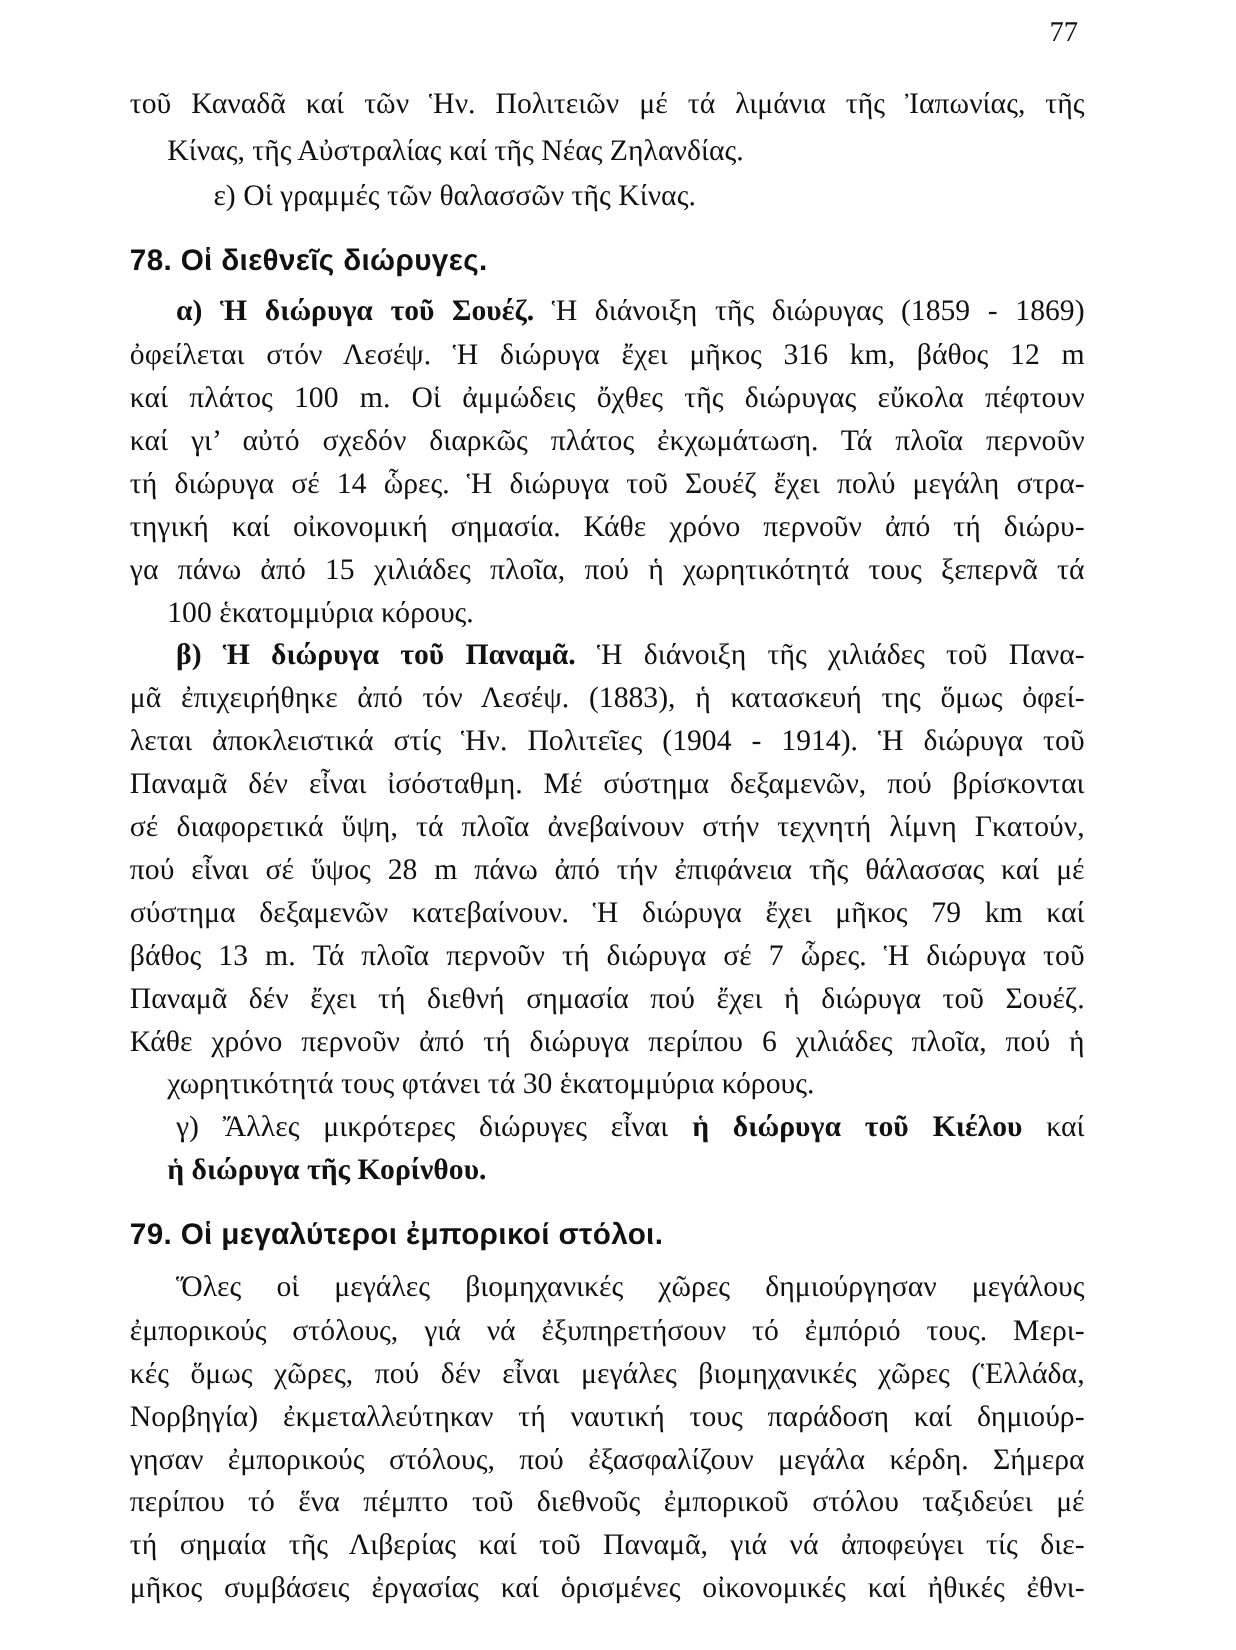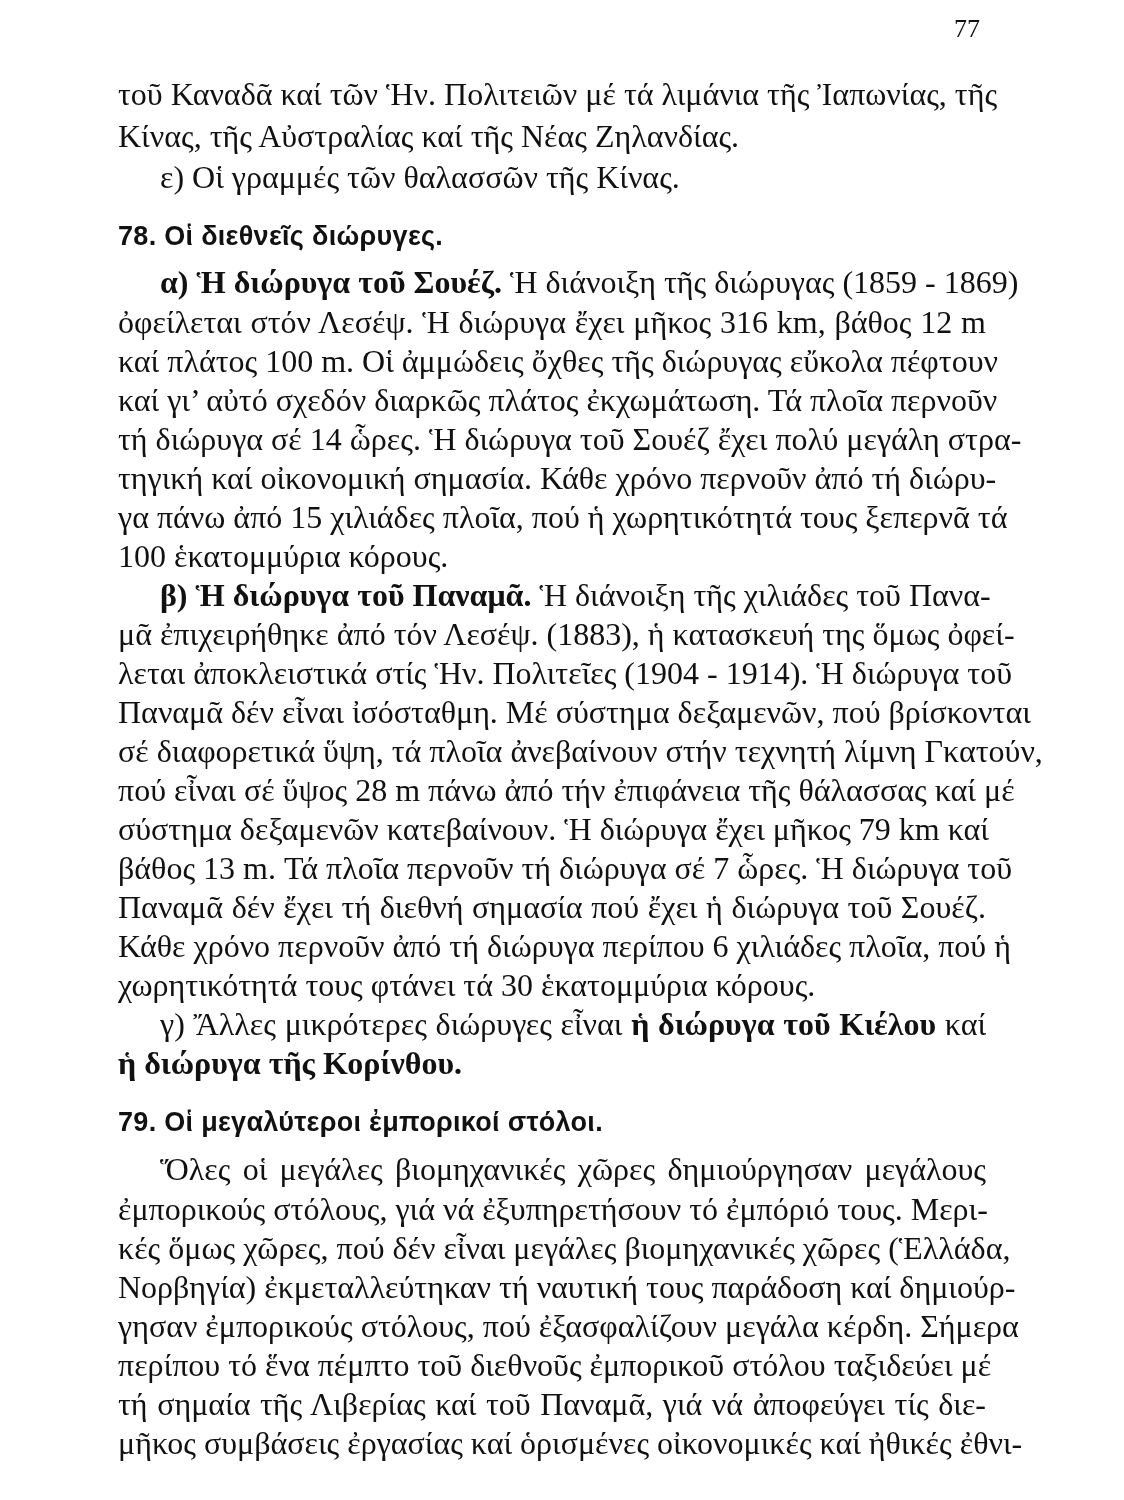--- a/index.html
+++ b/index.html
@@ -6,24 +6,24 @@
     body {
       width: 1124px; height: 1500px; background: #ffffff; position: relative; overflow: hidden;
       font-family: "Liberation Serif", "DejaVu Serif", serif; color: #111;
     }
     .page-number {
       position: absolute; top: 14px; right: 144px; font-size: 26px; letter-spacing: 0px;
       font-family: Liberation Serif, serif;
     }
     .content { position: absolute; left: 118px; width: 868px; top: 0; }
     .line {
-      position: absolute; left: 0; width: 868px; font-size: 32px; line-height: 34px; white-space: nowrap;
+      position: absolute; left: 0; width: 868px; font-size: 27px; line-height: 34px; white-space: nowrap;
       text-align: justify; text-align-last: justify;
     }
-    .line.last { text-align-last: left; }
+    .line.last { text-align-last: left; margin-left: 34px; }
     .line.indent { padding-left: 42px; width: 826px; }
     .heading {
       position: absolute; left: 0; font-family: Liberation Sans, sans-serif; font-weight: bold;
       font-size: 27px; line-height: 34px; white-space: nowrap; letter-spacing: 0.3px;
     }
     b { font-weight: bold; }
   </style>
 </head>
 <body>
 

